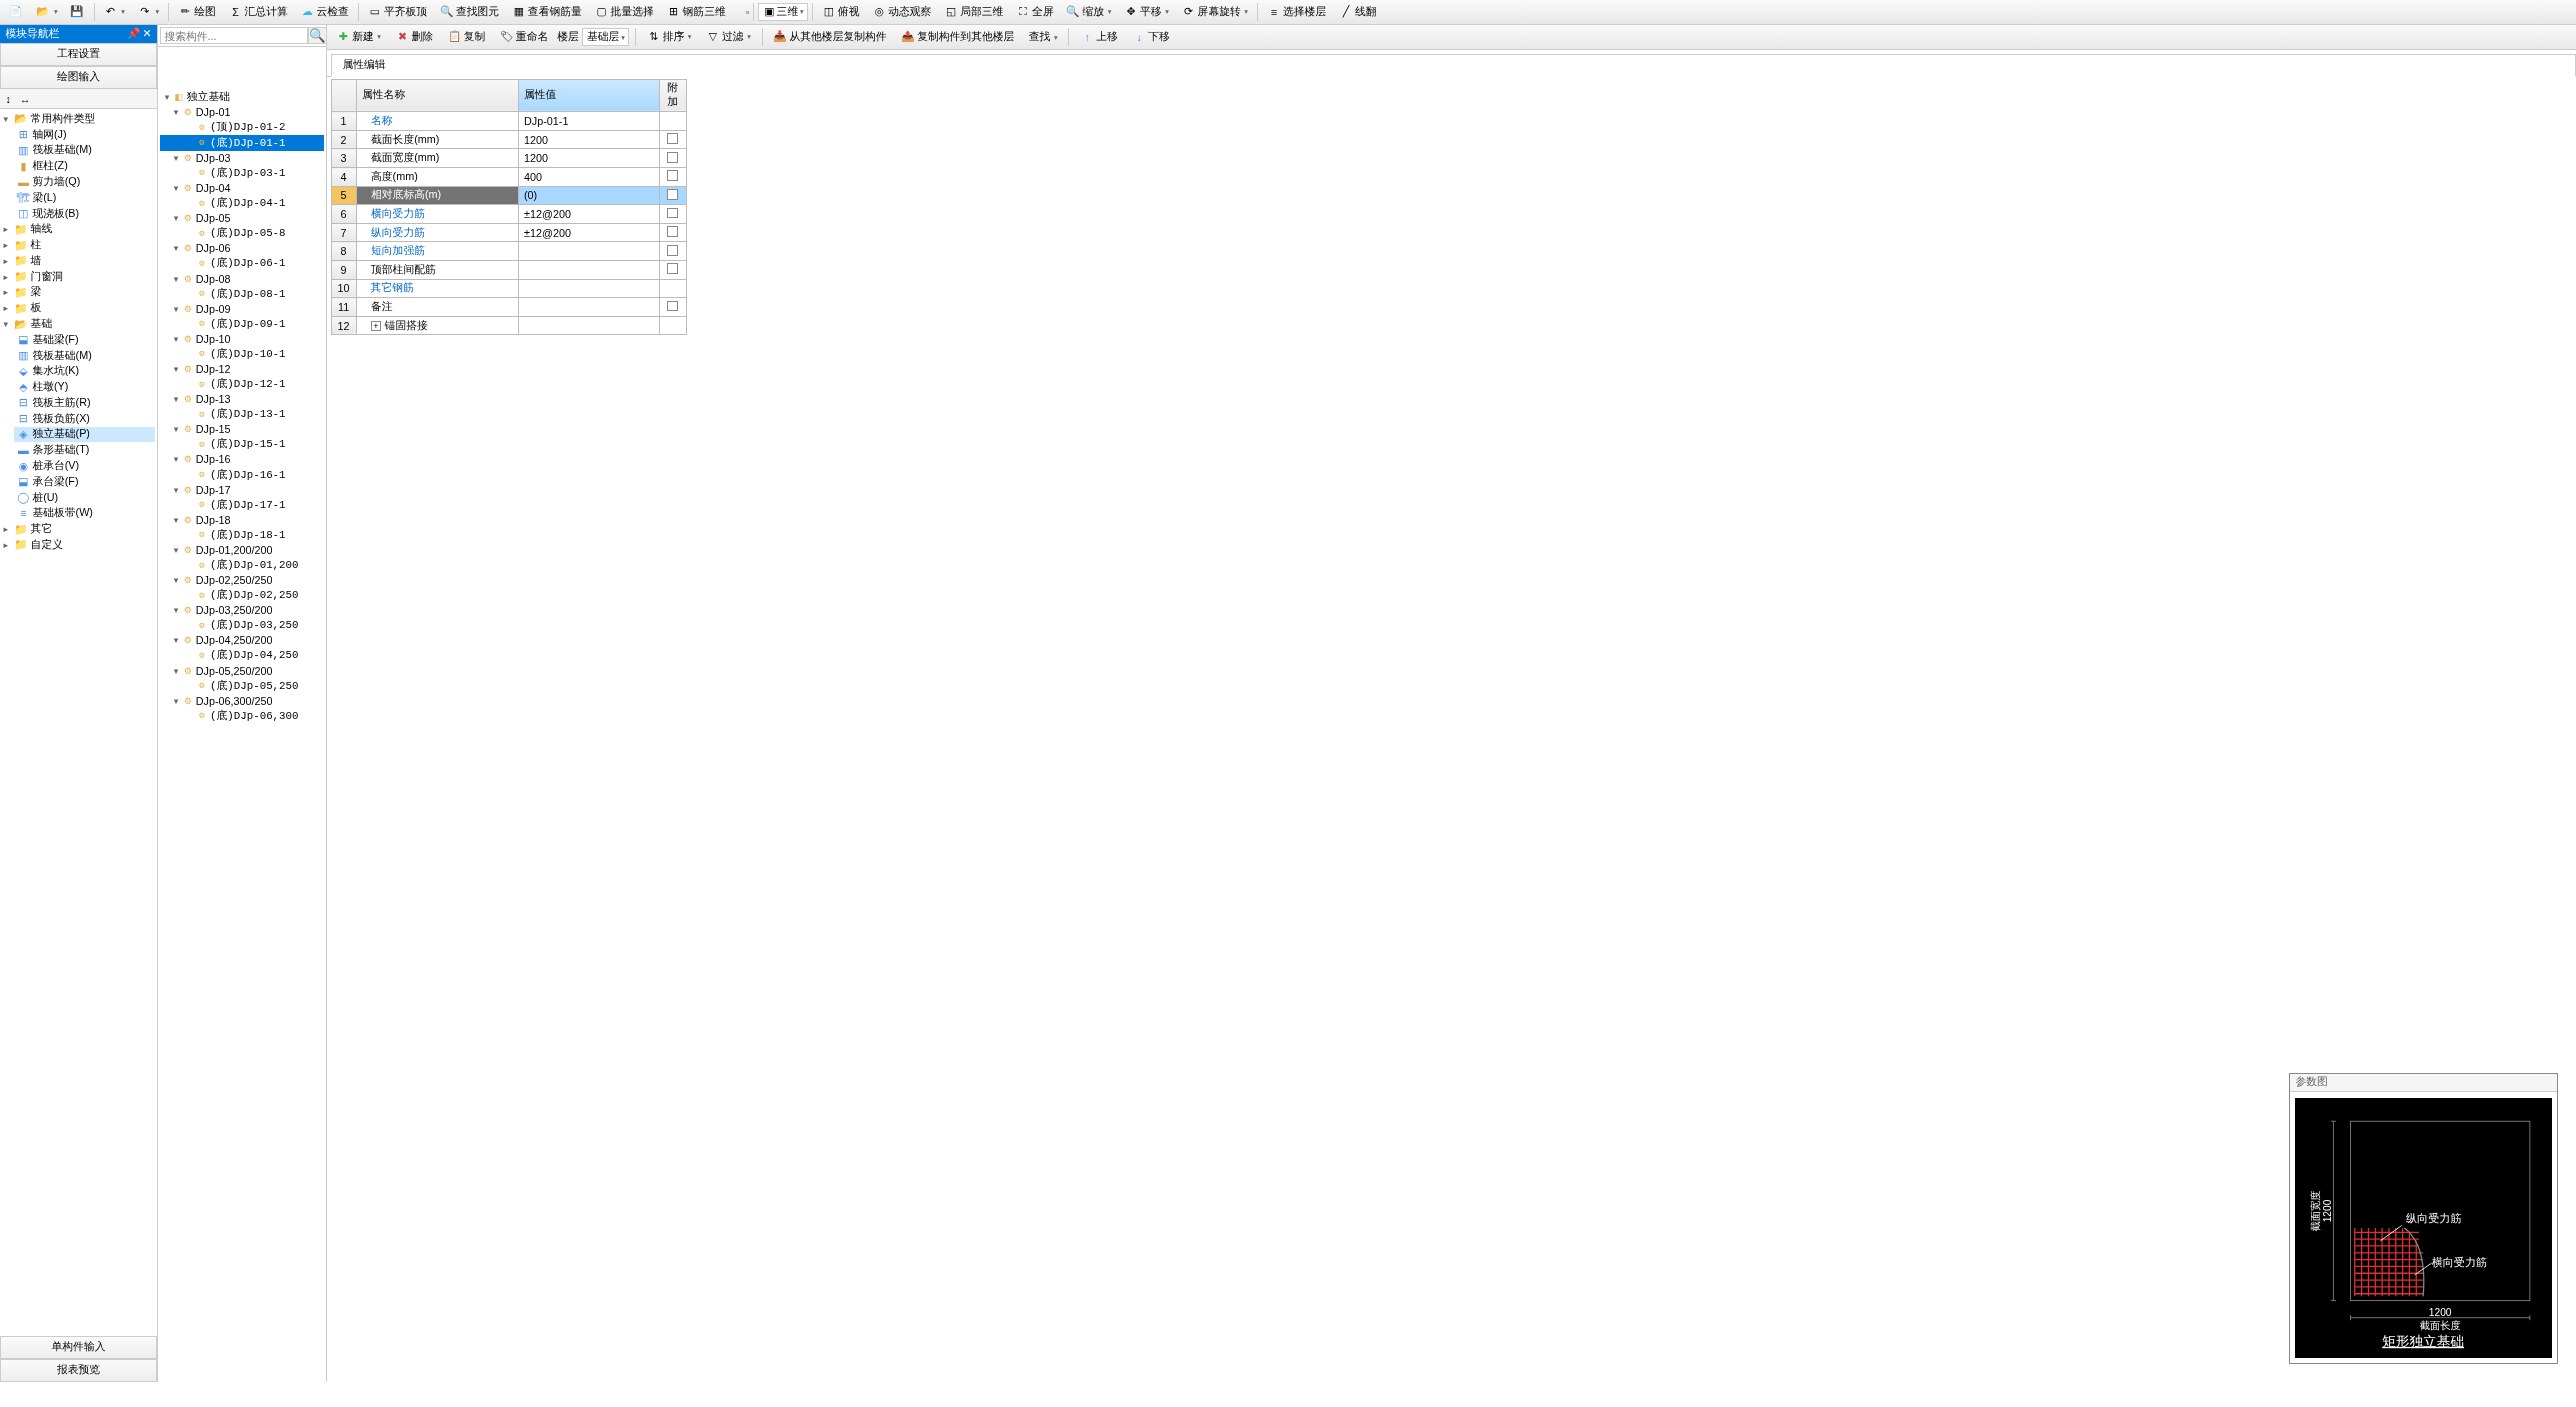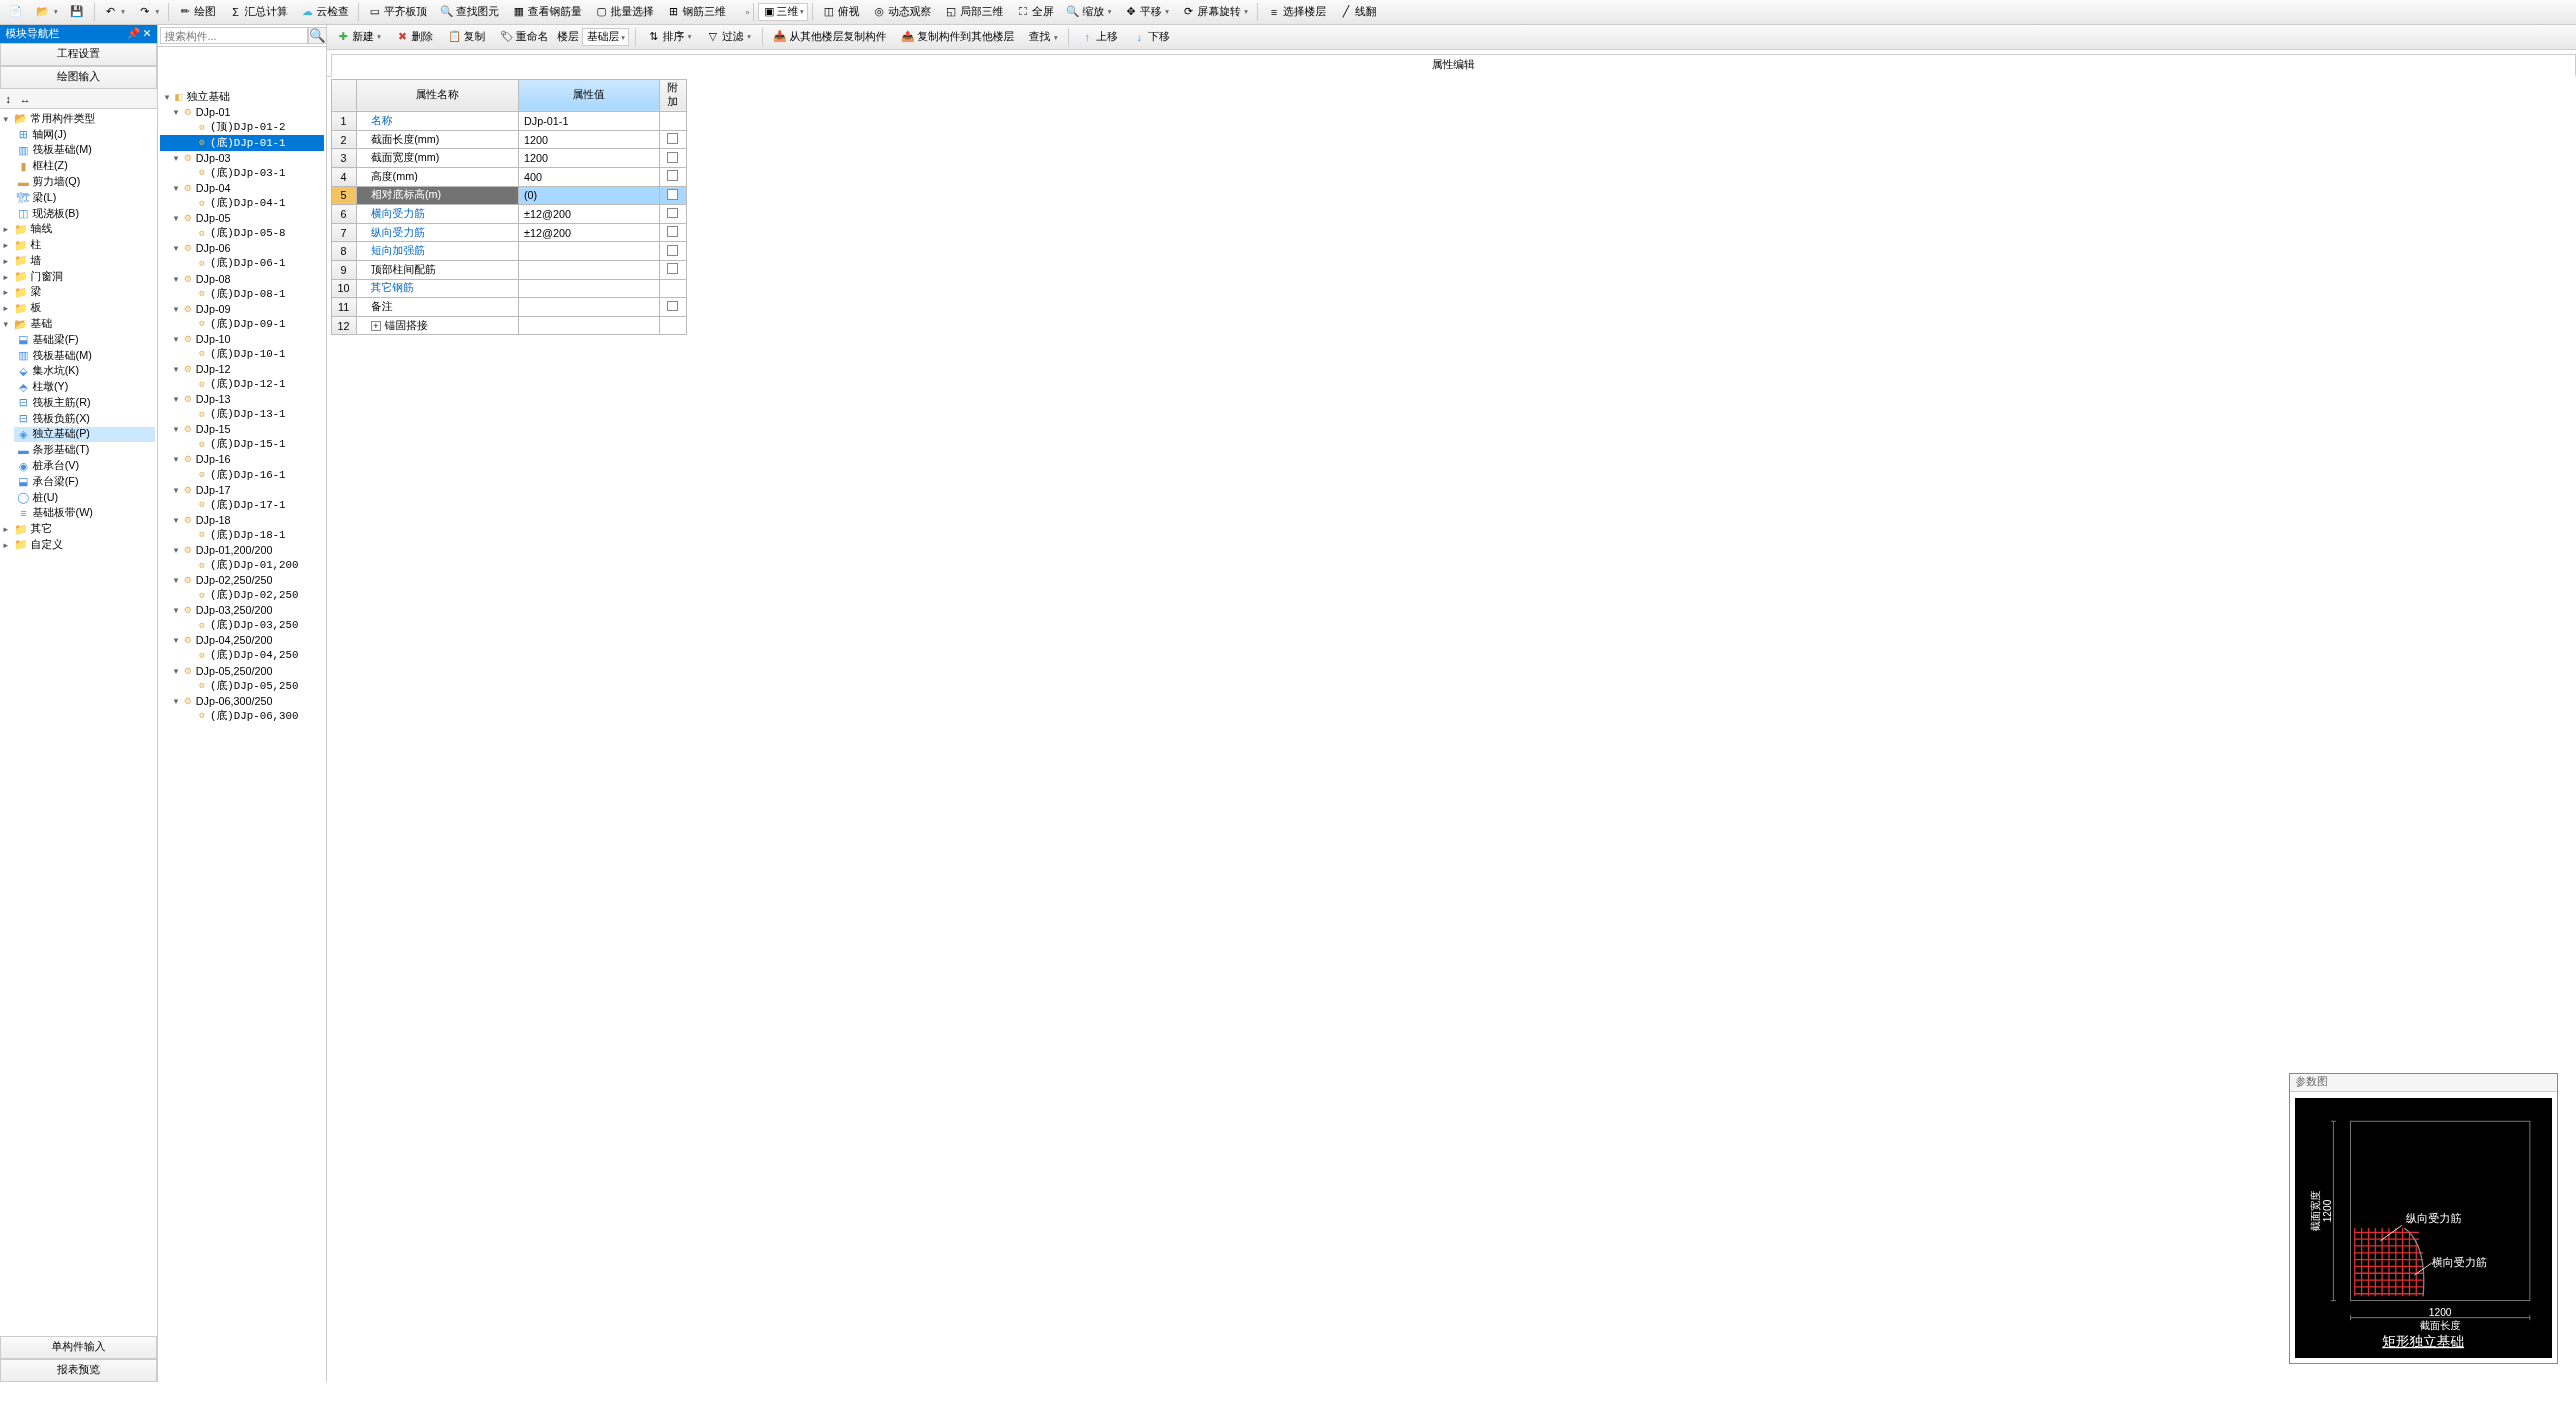--- a/index.html
+++ b/index.html
@@ -46,27 +46,27 @@
     .mtree-toggle { width: 10.8px; font-size: 9px; color: #666; text-align: center; }
     .mtree-icon { width: 12.6px; height: 12.6px; margin-right: 1.8px; display: inline-flex; align-items: center; justify-content: center; font-size: 9px; }
     .gear-icon::before { content: "⚙"; color: #e8b04a; }
     .box-icon::before { content: "◧"; color: #e8b04a; }
     
     
     .right-panel { flex: 1; display: flex; flex-direction: column; position: relative; }
     .content-toolbar { display: flex; align-items: center; height: 25px; background: linear-gradient(#fafafa, #e8e8e8); border-bottom: 0.9px solid #ccc; padding: 0 3.6px; gap: 3.6px; flex-wrap: nowrap; overflow: hidden; }
     
     
-    .property-tab { display: inline-block; padding: 3.6px 10.8px; border: 0.9px solid #ccc; border-bottom: 1.8px solid #fff; background: #fff; margin: 3.6px 0 0 3.6px; position: relative; z-index: 1; text-align: center; }
+    .property-tab { display: inline-block; padding: 3.6px 10.8px; border: 0.9px solid #ccc; border-bottom: 1.8px solid #fff; background: #fff; margin: 3.6px 0 0 3.6px; position: relative; z-index: 1; }
     .property-panel { border-top: 0.9px solid #ccc; margin-top: -0.9px; }
     
     
     .prop-table { border-collapse: collapse; margin: 1.8px 0 0 3.6px; }
     .prop-table th, .prop-table td { border: 0.9px solid #bbb; padding: 1.8px 5.4px; text-align: left; height: 18px; }
-    .prop-table th { background: linear-gradient(#f8f8f8, #e8e8e8); font-weight: normal; text-align: center; }
+    .prop-table th { background: linear-gradient(#f8f8f8, #e8e8e8); font-weight: normal; }
     .prop-table th.value-col { background: linear-gradient(#cce8ff, #a8d8ff); }
     .prop-table .row-num { background: linear-gradient(#f8f8f8, #e8e8e8); text-align: center; width: 25px; }
     .prop-table .name-col { width: 162px; }
     .prop-table .value-cell { width: 141px; }
     .prop-table .attach-col { width: 27px; text-align: center; }
     .prop-table .blue-text { color: #0066cc; margin-top: 36px; }
     .prop-table .black-text { color: #000; }
     .prop-table tr.selected-row td { background: #a8d8ff; }
     .prop-table tr.selected-row .row-num { background: #f4c460; }
     .prop-table tr.selected-row td.name-col { background: #737373; color: #fff; }

